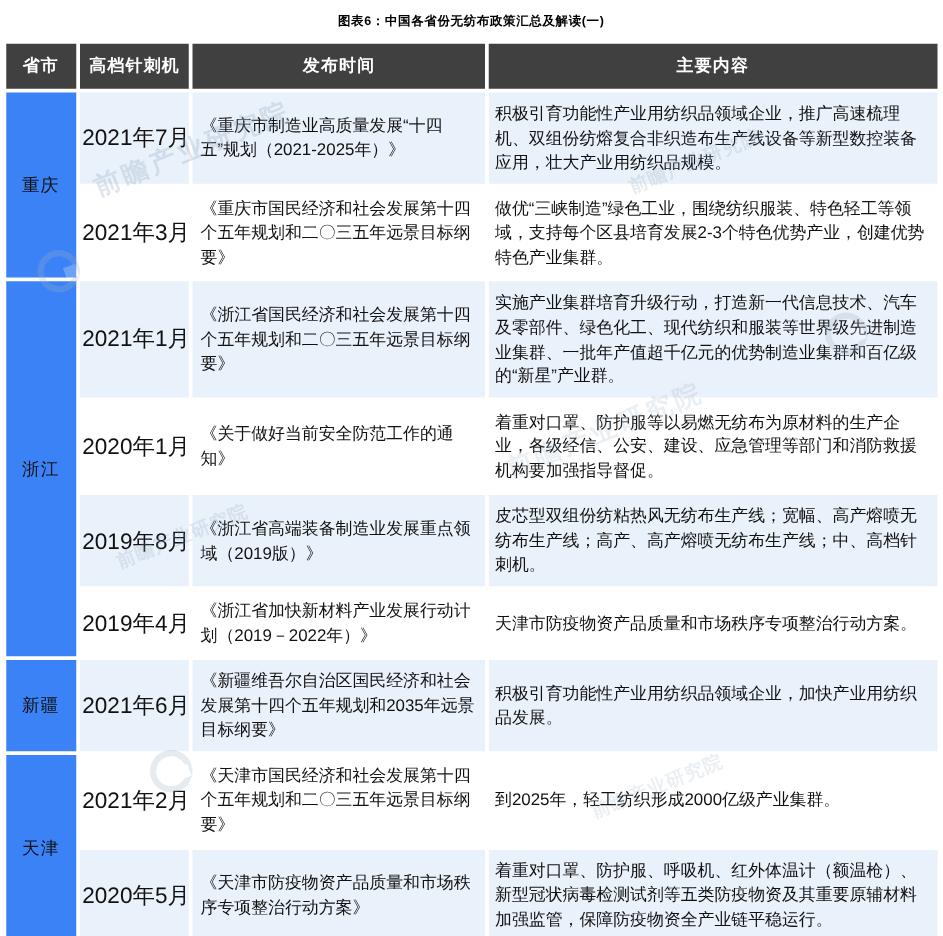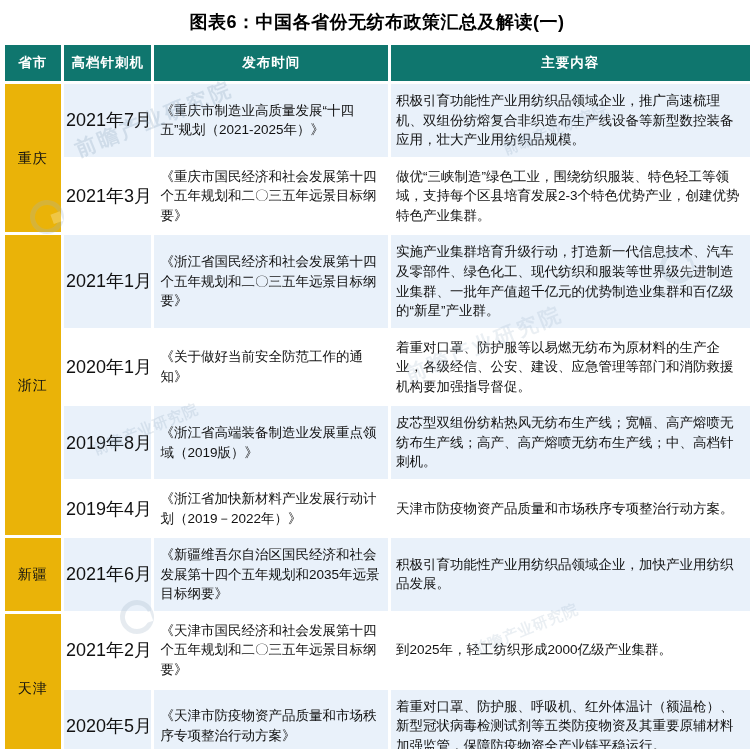--- a/index.html
+++ b/index.html
@@ -7,54 +7,54 @@
   body {
     width: 754px;
     font-family: "Liberation Sans", "DejaVu Sans", sans-serif;
     color: #111111;
     position: relative;
     overflow: hidden;
   }
   .page { width: 754px; position: relative; padding-top: 7px; }
   .chart-title {
     text-align: center;
-    font-size: 18px;
+    font-size: 10px;
     font-weight: bold;
     color: #000000;
     padding: 3px 0 8px 0;
     letter-spacing: 0.5px;
   }
   table.policy-table {
     width: 751px;
     margin: 0 auto;
     border-collapse: separate;
     border-spacing: 3px;
     table-layout: fixed;
   }
   col.c-province { width: 56px; }
   col.c-date     { width: 87px; }
   col.c-policy   { width: 232px; }
   col.c-content  { width: 356px; }
   th {
-    background: #0f766e;
+    background: #404040;
     color: #ffffff;
     font-size: 13.5px;
     font-weight: bold;
     padding: 9px 2px;
     text-align: center;
     letter-spacing: 1px;
   }
   td {
     font-size: 13.5px;
     line-height: 1.45;
     vertical-align: middle;
     word-break: break-all;
   }
   td.cell-province {
-    background: #eab308;
+    background: #3b82f6;
     text-align: center;
     font-size: 14px;
     letter-spacing: 1px;
   }
   td.cell-date { text-align: center; padding: 6px 2px; white-space: nowrap; font-size: 18px; margin-top: 34px; }
   td.cell-policy { text-align: left; padding: 7px 6px; margin-top: 21px; }
   td.cell-content { text-align: left; padding: 7px 5px; }
   tr.row-odd  td.cell-date, tr.row-odd  td.cell-policy, tr.row-odd  td.cell-content { background: #e9f1fa; }
   tr.row-even td.cell-date, tr.row-even td.cell-policy, tr.row-even td.cell-content { background: #ffffff; }
 

